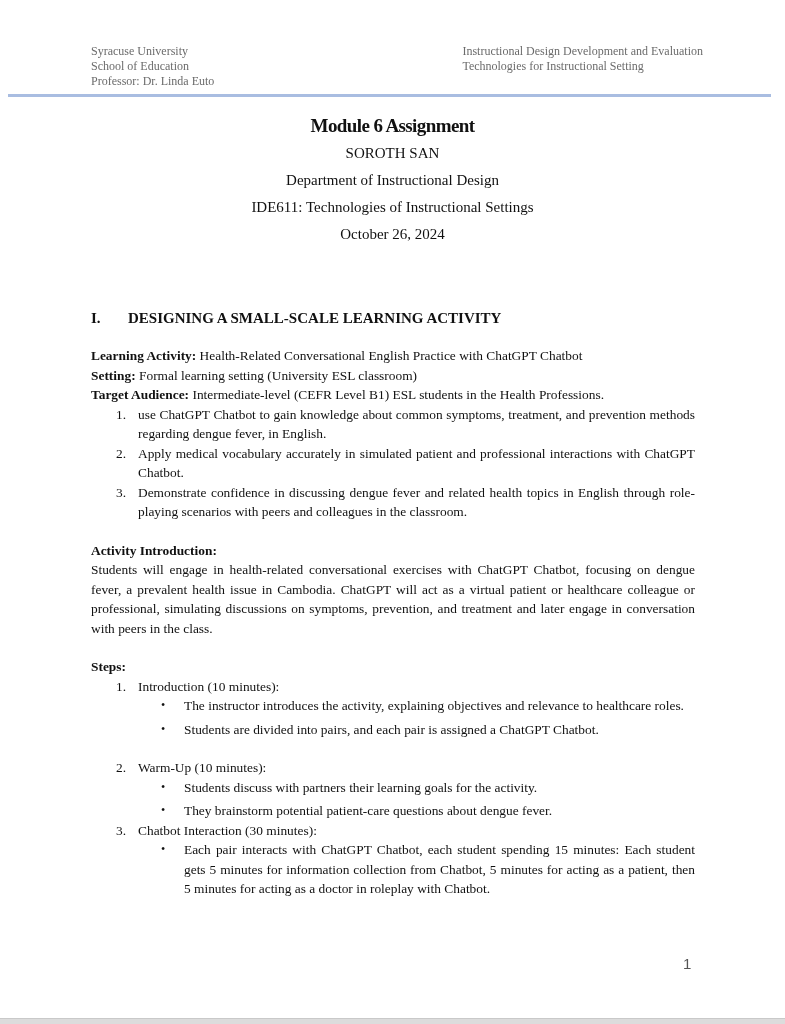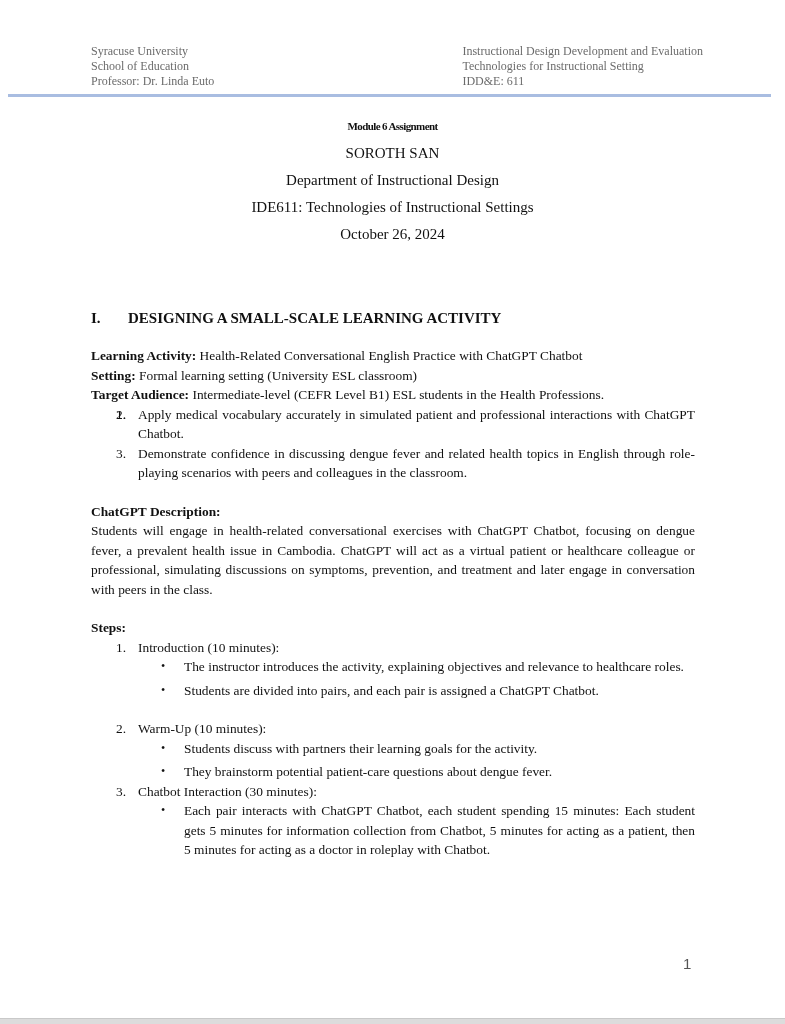--- a/index.html
+++ b/index.html
@@ -9,21 +9,21 @@
     font-family: "Liberation Serif", "DejaVu Serif", serif;
     color: #111;
   }
   .page { position: absolute; left: 0; top: 0; width: 785px; height: 902px; background: #fff; }
   .hdr { position: absolute; top: 44px; font-size: 12px; line-height: 15px; color: #6b6b6b; }
   .hdr-left { left: 91px; }
   .hdr-right { right: 82px; text-align: left; }
   .rule { position: absolute; left: 8px; width: 763px; top: 94px; height: 3px; background: #a9bde1; }
   .title-block { position: absolute; top: 116px; left: 0; width: 785px; text-align: center; font-size: 15px; }
   .title-block .t { height: 27px; line-height: 20px; }
-  .title-block .bold { font-weight: bold; letter-spacing: -0.6px; font-size: 11px; }
+  .title-block .bold { font-weight: bold; letter-spacing: -0.6px; font-size: 19px; }
   .section-h { position: absolute; top: 308px; left: 91px; font-weight: bold; font-size: 15px; line-height: 20px; }
   .section-h .num { display: inline-block; width: 37px; }
   .body { position: absolute; top: 346px; left: 91px; width: 604px; font-size: 13.4px; line-height: 19.5px; }
   .body p { margin: 0; }
   .body b { font-weight: bold; }
   .justify { text-align: justify; }
   ol.obj { list-style: none; margin: 0; padding: 0; }
   ol.obj li { position: relative; padding-left: 47px; text-align: justify; }
   ol.obj li .n { position: absolute; left: 25px; top: 0; }
   .gap { height: 19px; }
@@ -42,21 +42,20 @@
 
   <div class="hdr hdr-left">
     <div>Syracuse University</div>
     <div>School of Education</div>
     <div>Professor: Dr. Linda Euto</div>
   </div>
 
   <div class="hdr hdr-right">
     <div>Instructional Design Development and Evaluation</div>
     <div>Technologies for Instructional Setting</div>
-    <div>IDD&amp;E: 611</div>
   </div>
 
   <div class="rule"></div>
 
   <div class="title-block">
     <div class="t bold">Module 6 Assignment</div>
     <div class="t">SOROTH SAN</div>
     <div class="t">Department of Instructional Design</div>
     <div class="t">IDE611: Technologies of Instructional Settings</div>
     <div class="t">October 26, 2024</div>
@@ -71,28 +70,28 @@
       <b>Learning Activity:</b><span> Health-Related Conversational English Practice with ChatGPT Chatbot</span>
     </p>
     <p>
       <b>Setting:</b><span> Formal learning setting (University ESL classroom)</span>
     </p>
     <p>
       <b>Target Audience:</b><span> Intermediate-level (CEFR Level B1) ESL students in the Health Professions.</span>
     </p>
 
     <ol class="obj">
-      <li><span class="n">1.</span></li>
+      <li><span class="n">1.</span><span>use ChatGPT Chatbot to gain knowledge about common symptoms, treatment, and prevention methods regarding dengue fever, in English.</span></li>
       <li><span class="n">2.</span><span>Apply medical vocabulary accurately in simulated patient and professional interactions with ChatGPT Chatbot.</span></li>
       <li><span class="n">3.</span><span>Demonstrate confidence in discussing dengue fever and related health topics in English through role-playing scenarios with peers and colleagues in the classroom.</span></li>
     </ol>
 
     <div class="gap"></div>
 
-    <p><b>ChatGPT Description:</b></p>
+    <p><b>Activity Introduction:</b></p>
     <p class="justify"> Students will engage in health-related conversational exercises with ChatGPT Chatbot, focusing on dengue fever, a prevalent health issue in Cambodia. ChatGPT will act as a virtual patient or healthcare colleague or professional, simulating discussions on symptoms, prevention, and treatment and later engage in conversation with peers in the class.</p>
 
     <div class="gap"></div>
 
     <p><b>Steps:</b></p>
 
     <ol class="obj steps-ol">
       <li>
         <span class="n">1.</span><span>Introduction (10 minutes):</span>
       </li>

